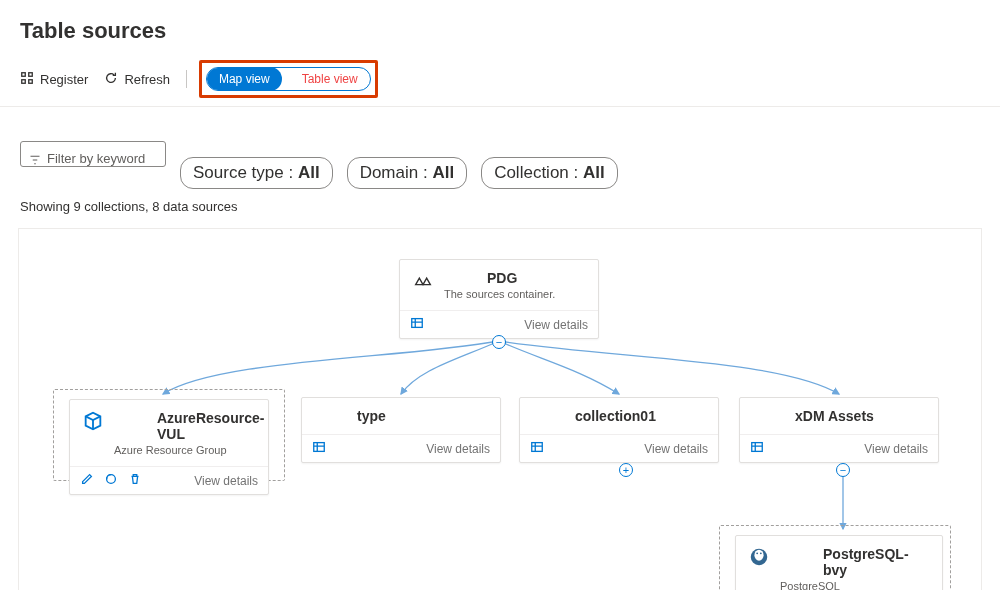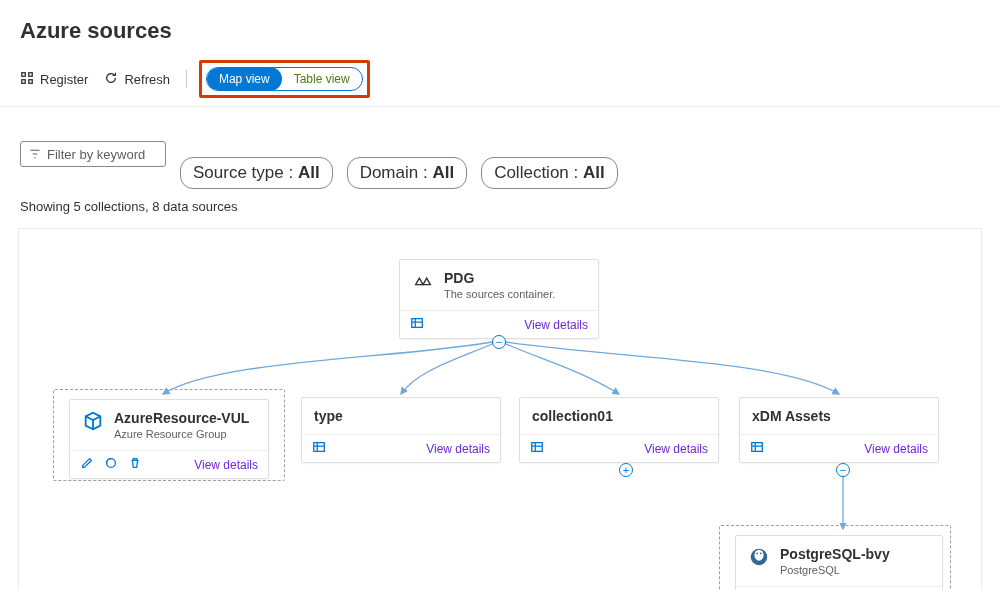--- a/index.html
+++ b/index.html
@@ -4,50 +4,50 @@
 <style>
   * { box-sizing: border-box; }
   html, body { margin:0; padding:0; font-family: "Segoe UI", Arial, sans-serif; background:#fff; color:#323130; }
   .page { width:1000px; height:590px; position:relative; }
   h1 { font-size:22px; font-weight:600; margin:18px 0 14px 20px; }
   .toolbar { display:flex; align-items:center; padding:2px 0 8px 20px; border-bottom:1px solid #edebe9; }
   .tb-btn { display:flex; align-items:center; gap:6px; font-size:13px; color:#323130; cursor:pointer; margin-right:16px;text-align:center; }
   .tb-icon svg { width:14px; height:14px; stroke:#323130; fill:none; stroke-width:1.5; }
   .vdiv { width:1px; height:18px; background:#c8c6c4; margin:0 14px 0 0; }
   .highlight-box { border:3px solid #d83b01; padding:4px; margin-left:-2px; border-radius:2px; }
-  .seg { display:flex; border:1px solid #0078d4; border-radius:14px; overflow:hidden; height:24px; align-items:center; background:#fff; }
+  .seg { display:flex; border:1px solid #0078d4; border-radius:14px; overflow:hidden; height:24px; align-items:center; background:#fff;gap:8px; }
   .seg-btn { font-size:12px; padding:0 12px; height:24px; display:flex; align-items:center; cursor:pointer; }
   .seg-btn.active { background:#0078d4; color:#fff; border-radius:12px; }
-  .seg-btn:not(.active){ color:#4d7c0f;text-align:center; }
+  .seg-btn:not(.active){ color:#ef4444;text-align:center; }
   .filters { display:flex; align-items:center; gap:14px; padding:12px 0 8px 20px; }
-  .filter-input { display:flex; align-items:center; border:1px solid #8a8886; border-radius:3px; height:26px; padding:0 8px; width:146px; color:#605e5c; font-size:13px; }
+  .filter-input { display:flex; align-items:flex-end; border:1px solid #8a8886; border-radius:3px; height:26px; padding:0 8px; width:146px; color:#605e5c; font-size:13px; }
   .filter-input svg { width:12px; height:12px; margin-right:6px; stroke:#605e5c; fill:none; stroke-width:1.5; }
   .pill { border:1px solid #8a8886; border-radius:13px; height:32px; padding:0 12px; font-size:17px; display:flex; align-items:center; color:#323130; cursor:pointer;margin-top:38px; }
   .status { font-size:13px; color:#323130; padding:2px 0 8px 20px; }
   .canvas { margin:6px 18px 0 18px; border:1px solid #edebe9; height:416px; position:relative; background:#fff; }
   .node { position:absolute; background:#fff; border:1px solid #e1dfdd; border-radius:2px; box-shadow:0 1px 2px rgba(0,0,0,0.05); }
   .node-head { display:flex; align-items:flex-start; gap:10px; padding:10px 12px 10px 12px; }
-  .node-title { font-size:14px; font-weight:600; }
+  .node-title { font-size:14px; font-weight:600;margin-left:43px; }
   .node-sub { font-size:11px; color:#605e5c; margin-top:2px; }
   .node-foot { border-top:1px solid #f0eeee; display:flex; align-items:center; justify-content:space-between; padding:5px 10px 5px 10px; height:28px; }
-  .link { color:#6d28d9; font-size:12px; cursor:pointer; }
+  .link { color:#737373; font-size:12px; cursor:pointer; }
   .foot-icons { display:flex; gap:10px; }
   .foot-icons svg { width:14px; height:14px; stroke:#0078d4; fill:none; stroke-width:1.5; }
   .dashed { border:1px dashed #a19f9d; position:absolute; border-radius:2px; }
   svg.edges { position:absolute; inset:0; width:100%; height:100%; pointer-events:none; }
   .edge { stroke:#6fa8dc; stroke-width:1.3; fill:none; }
   .edge-arrow { fill:#6fa8dc; }
   .toggle-circle { position:absolute; width:14px; height:14px; border:1.5px solid #0078d4; background:#fff; border-radius:50%; display:flex; align-items:center; justify-content:center; font-size:11px; line-height:1; color:#0078d4; cursor:pointer; }
   .icon-box svg { width:22px; height:22px; }
 </style>
 </head>
 <body>
 <div class="page">
 
-<h1>Azure sources</h1>
+<h1>Table sources</h1>
 
 <div class="toolbar">
   <div class="tb-btn">
     <span class="tb-icon">
       <svg viewBox="0 0 16 16">
             <rect x="2" y="2" width="4" height="4"></rect>
             <rect x="10" y="2" width="4" height="4"></rect>
             <rect x="2" y="10" width="4" height="4"></rect>
             <rect x="10" y="10" width="4" height="4"></rect>
           </svg>
@@ -83,21 +83,21 @@
     <span>Source type :</span>&nbsp;<b>All</b>
   </div>
   <div class="pill">
     <span>Domain :</span>&nbsp;<b>All</b>
   </div>
   <div class="pill">
     <span>Collection :</span>&nbsp;<b>All</b>
   </div>
 </div>
 
-<div class="status">Showing 5 collections, 8 data sources</div>
+<div class="status">Showing 9 collections, 8 data sources</div>
 
 <div class="canvas">
 
   <svg class="edges">
     <defs>
       <marker id="ah" markerWidth="6" markerHeight="6" refX="5" refY="3" orient="auto">
         <path d="M0,0 L6,3 L0,6 Z" class="edge-arrow"></path>
       </marker>
     </defs>
     <path class="edge" marker-end="url(#ah)" d="M480 112 C 380 130, 200 130, 144 165"></path>

